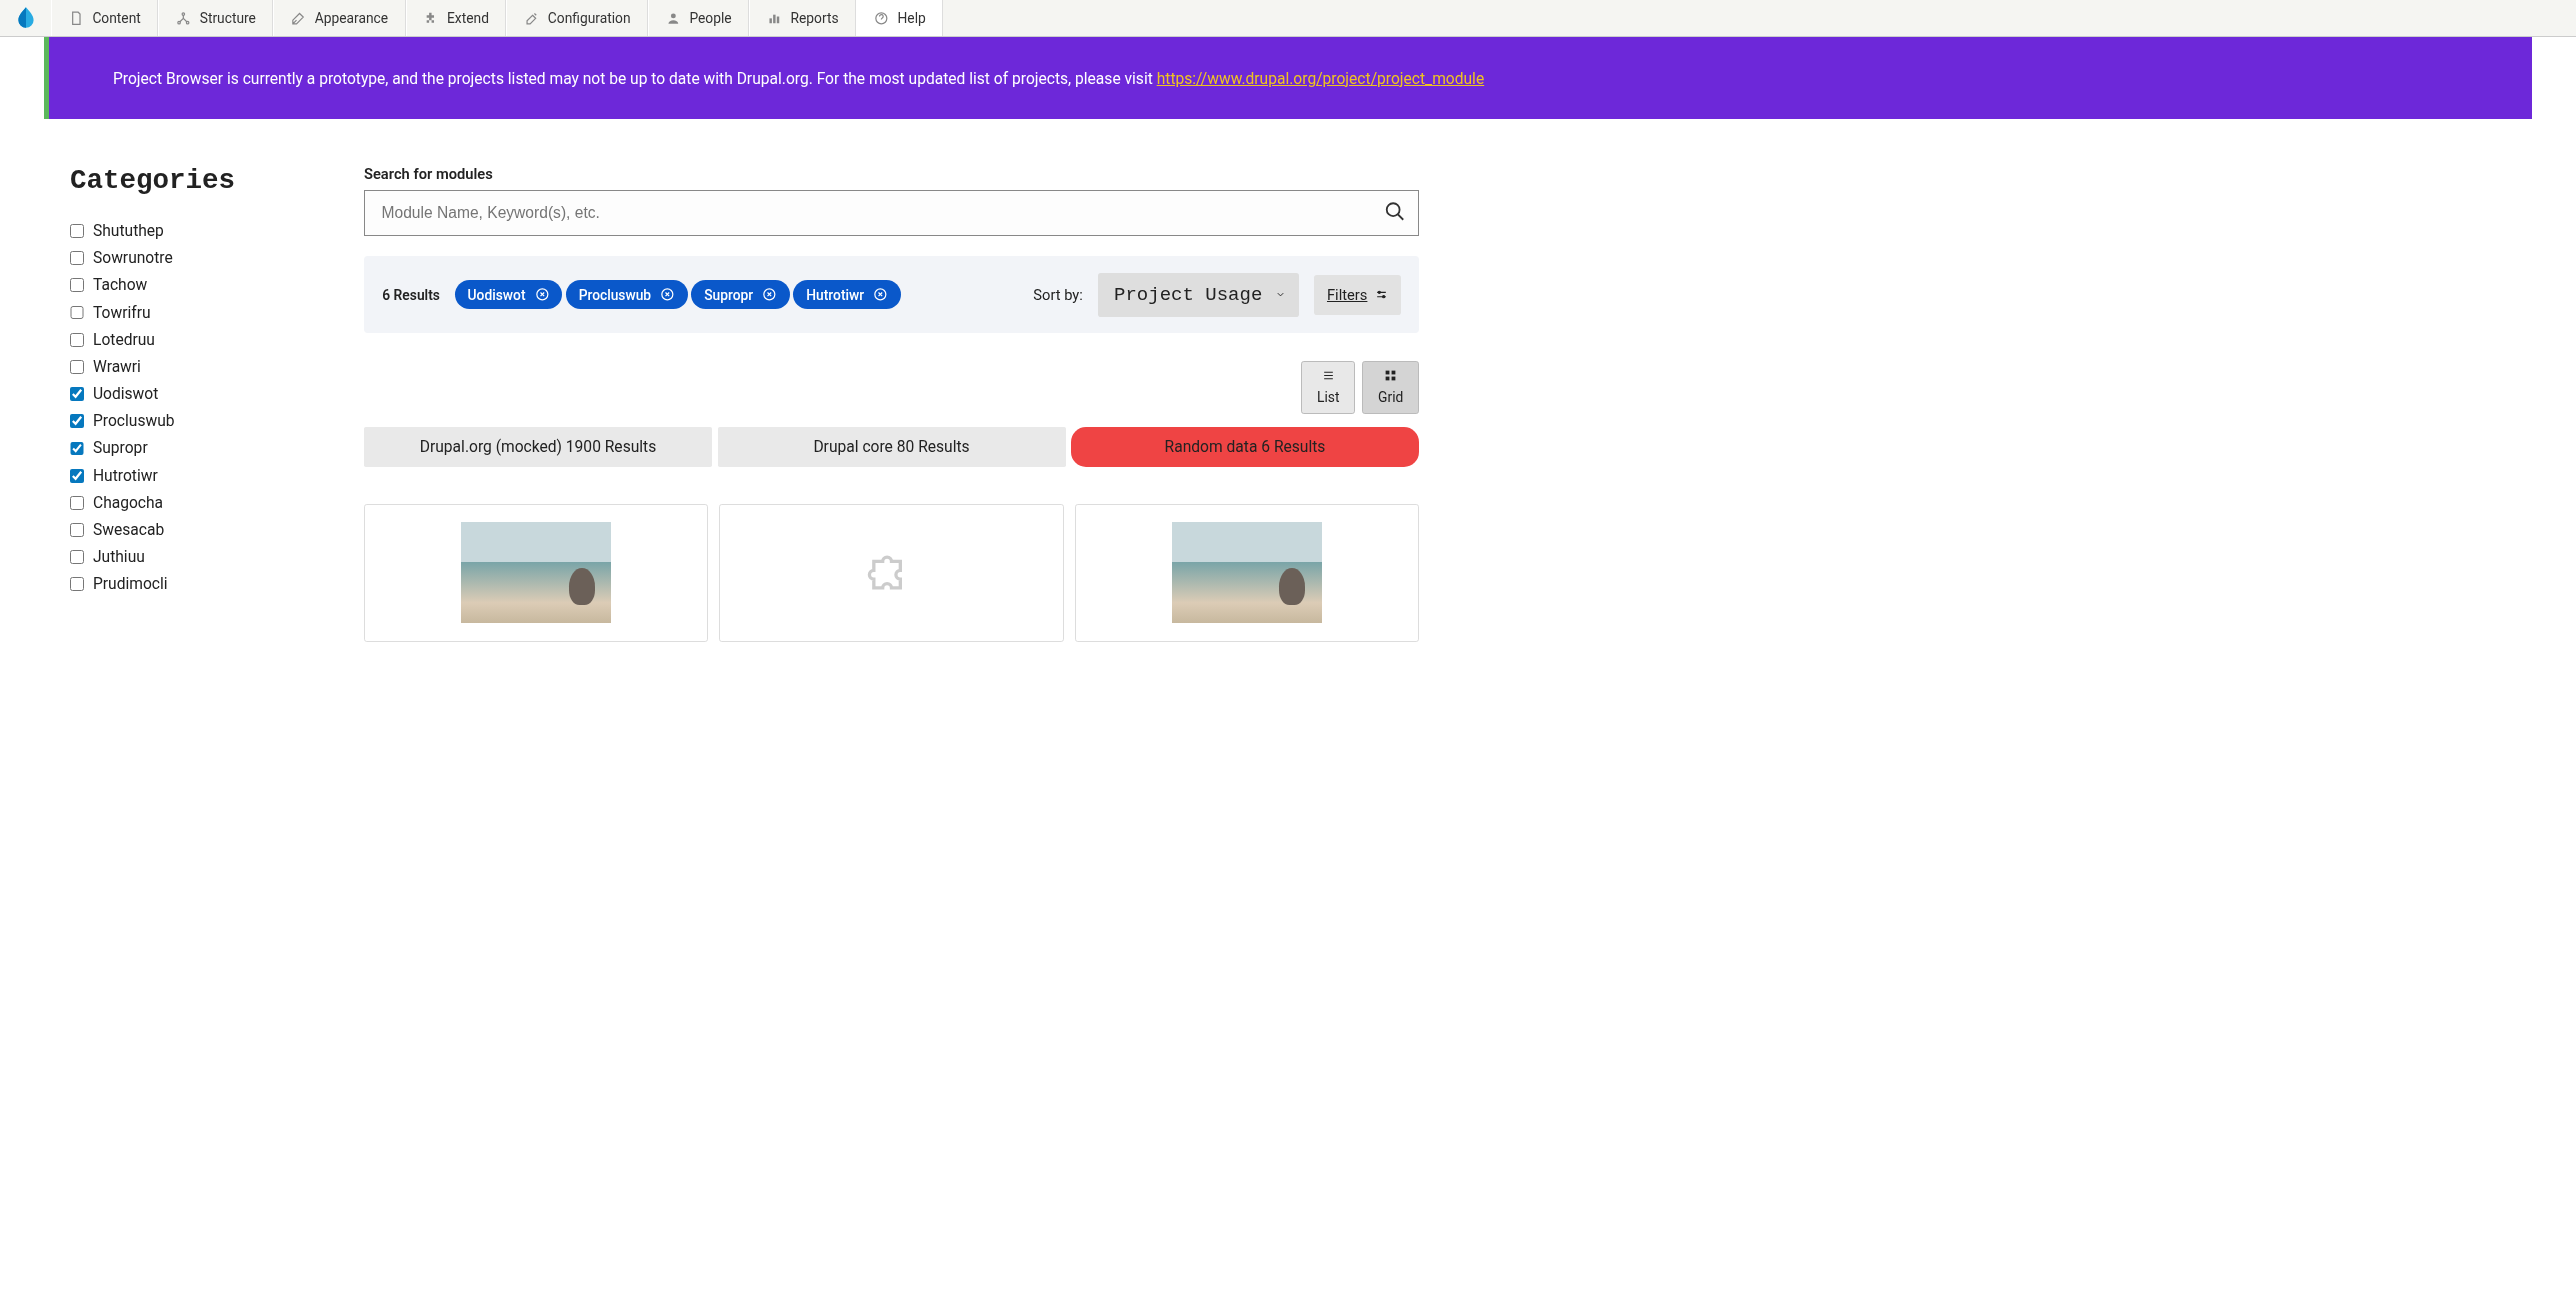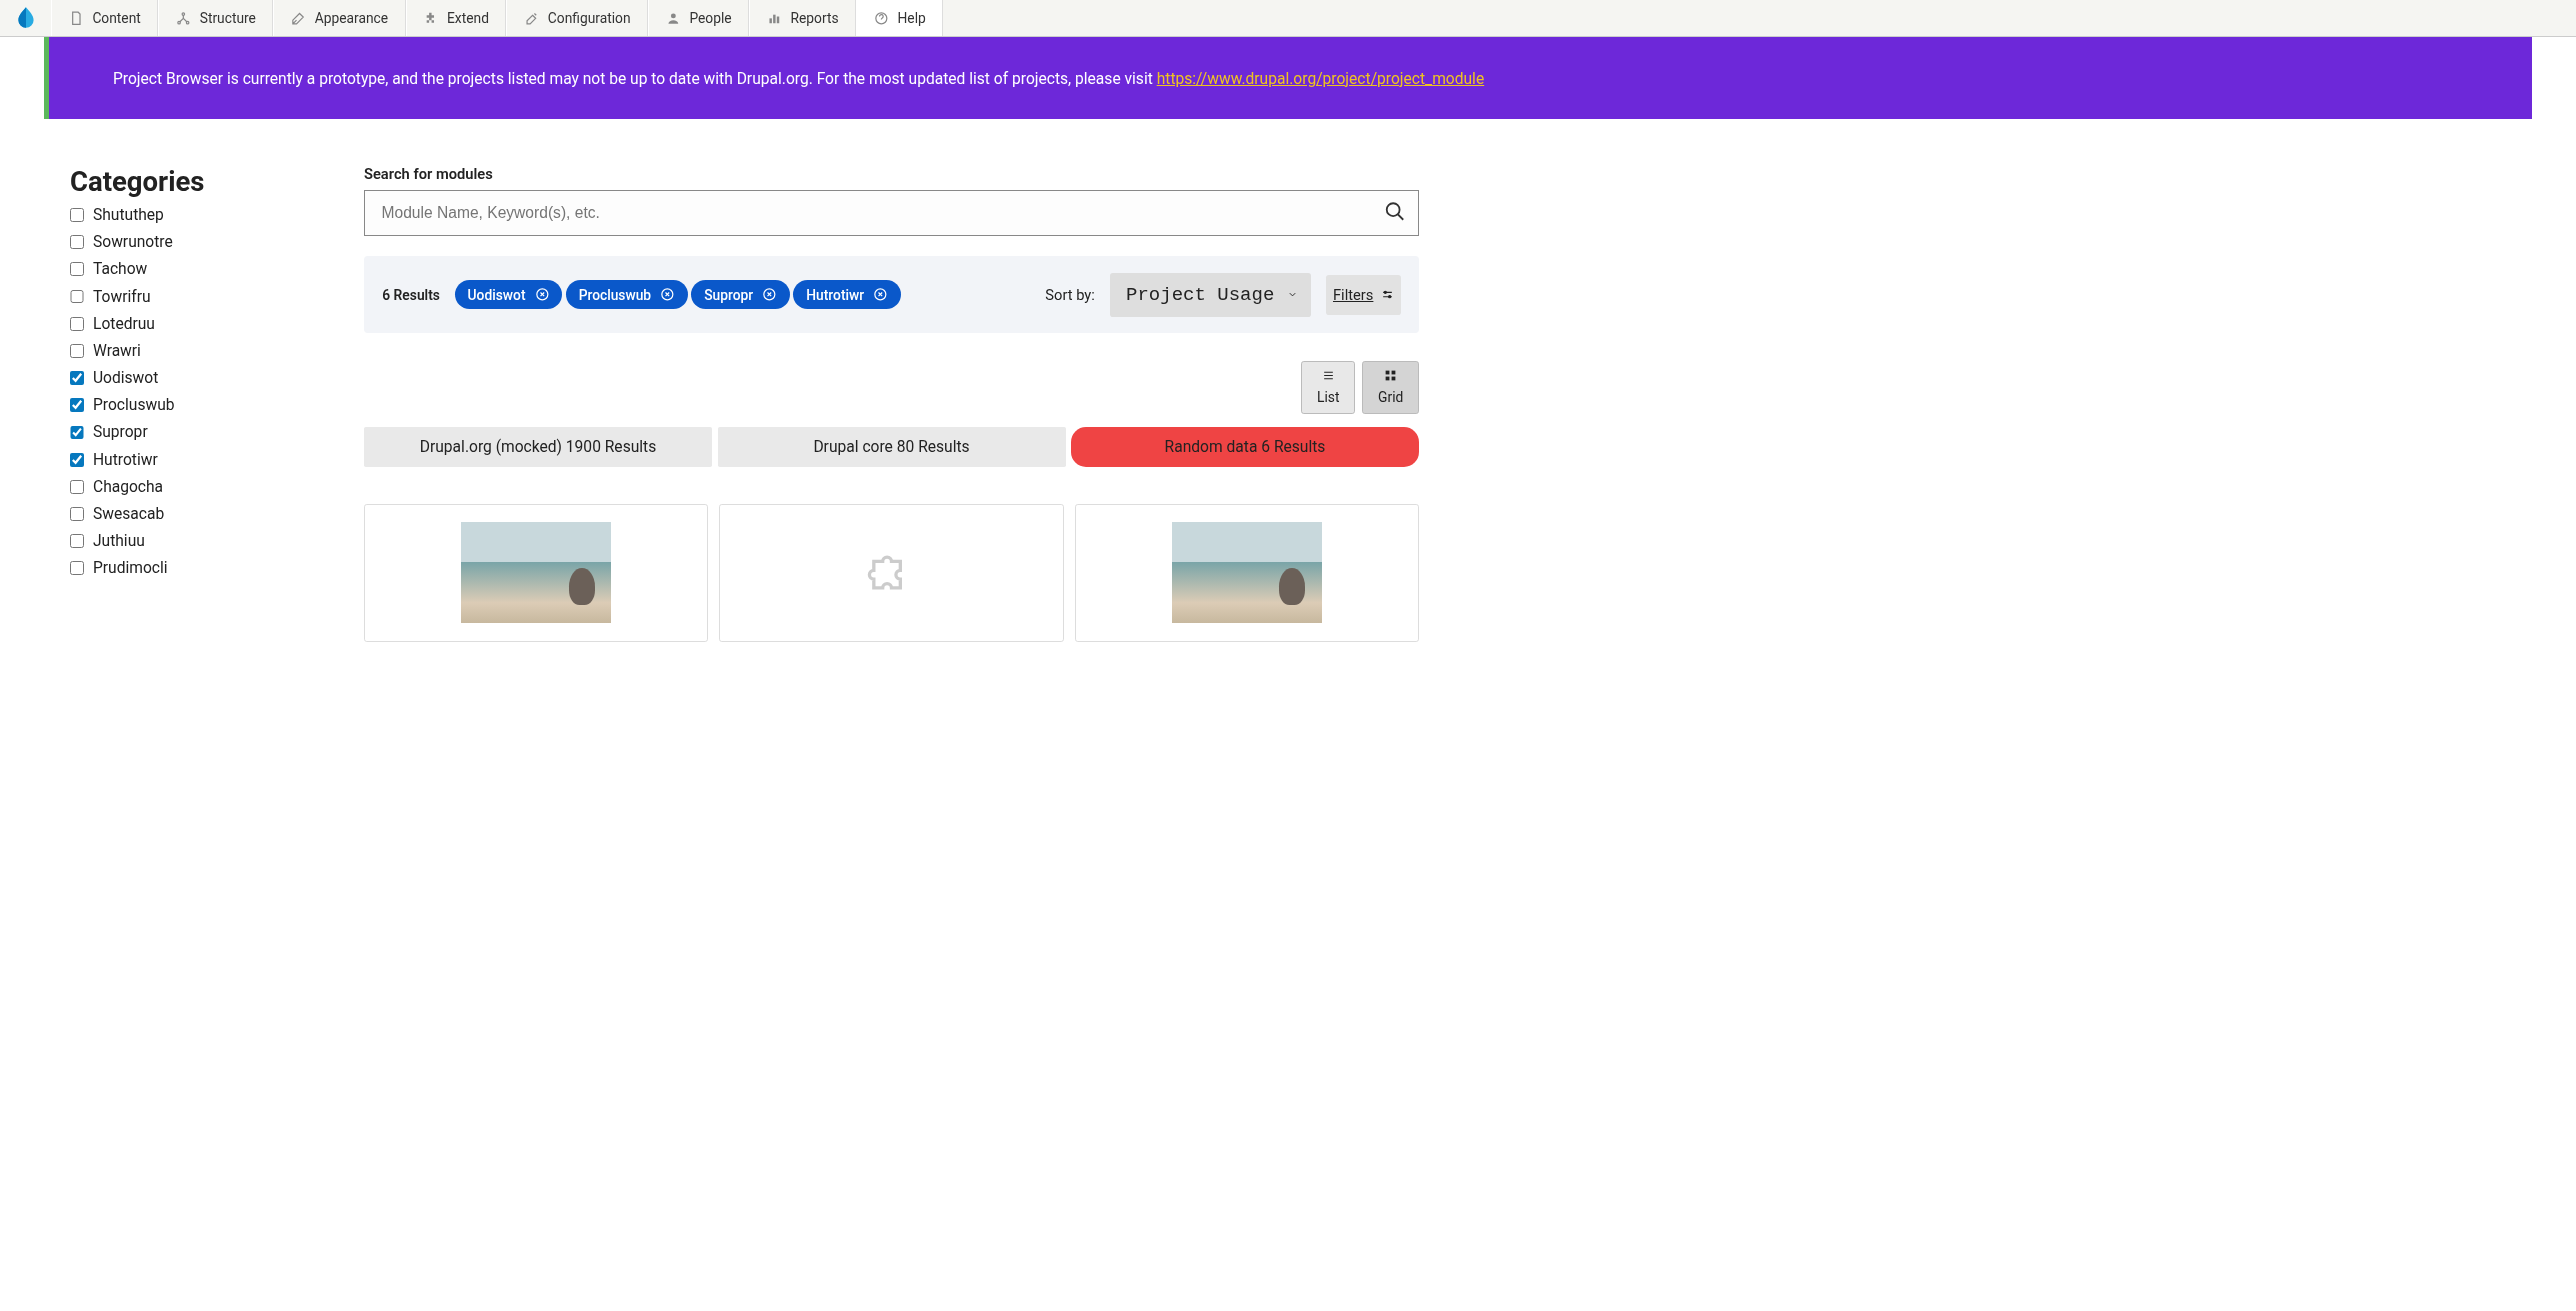--- a/index.html
+++ b/index.html
@@ -16,21 +16,21 @@
 
 
 .status-wrapper { padding: 0 44px; }
 .status-msg { background: #6d28d9; color: #fff; padding: 16.5px 64px 27.5px 64px; border-left: 5.5px solid #5cb85c; font-size: 15.6px; line-height: 1.6; }
 .status-msg a { color: #f0c420; text-decoration: underline; }
 .status-msg p { margin-top: 13px; }
 
 
 .main { display: flex; padding: 46px 27.5px 0 70px; gap: 55px; }
 .sidebar { width: 239px; flex-shrink: 0; }
-.sidebar h2 { font-size: 27.5px; font-weight: 700; margin-bottom: 8px; }
+.sidebar h2 { font-size: 27.5px; font-weight: 700; margin-bottom: 26px; font-family: Liberation Mono, monospace; }
 .cat-item { display: flex; align-items: center; margin-bottom: 9.2px; font-size: 15.6px; }
 .cat-item input[type=checkbox] { width: 13.8px; height: 13.8px; margin-right: 9.2px; accent-color: #0678be; }
 .content { flex: 1; max-width: 1055px; }
 
 
 .search-label { font-size: 14.7px; font-weight: 600; margin-bottom: 7.3px; display: block; }
 .search-wrap { position: relative; }
 .search-input { width: 100%; padding: 13px 46px 13px 16.5px; font-size: 15.6px; border: 0.9px solid #888; background: #fdfdfd; }
 .search-icon-btn { position: absolute; right: 13px; top: 50%; transform: translateY(-50%); color: #333; }
 .search-icon-btn svg { width: 22px; height: 22px; }
@@ -41,21 +41,21 @@
 .results-count { font-size: 13.8px; font-weight: 600; margin-right: 3.7px; }
 .chip { background: #0a58ca; color: #fff; border-radius: 20px; padding: 6.4px 13px; display: inline-flex; align-items: center; font-size: 13.8px; font-weight: 500; }
 .chip .chip-x { margin-left: 9.2px; display:flex; }
 .chip .chip-x svg { width: 14.7px; height: 14.7px; }
 .filter-links { width: 100%; margin-top: 14.7px; padding-left: 9.2px; display: flex; gap: 16.5px; }
 .filter-links a { color: #0d66d0; text-decoration: underline; font-size: 14.7px; }
 .filter-bar .right { margin-left: auto; display: flex; align-items: center; gap: 14.7px; }
 .sortby-label { font-size: 14.7px; }
 .select-wrap { background: #dedede; padding: 11px 37px 11px 16.5px; position: relative; border-radius: 2.8px; font-size: 19px; cursor: pointer; font-family: Liberation Mono, monospace; }
 .select-wrap .caret { position: absolute; right: 13px; top: 50%; transform: translateY(-50%); }
-.filters-btn { background: #e2e2e2; padding: 11px 7px; border-radius: 2.8px; font-size: 14.7px; text-decoration: underline; display: flex; align-items: center; gap: 7.3px; cursor: pointer; }
+.filters-btn { background: #e2e2e2; padding: 11px 13px; border-radius: 2.8px; font-size: 14.7px; text-decoration: underline; display: flex; align-items: center; gap: 7.3px; cursor: pointer; }
 
 
 .view-toggle-row { display: flex; justify-content: flex-end; margin-top: 27.5px; gap: 7.3px; }
 .view-btn { background: #e8e8e8; border: 0.9px solid #bbb; border-radius: 2.8px; padding: 7.3px 14.7px; display: flex; align-items: center; gap: 7.3px; cursor: pointer; font-size: 13.8px; flex-direction: column; }
 .view-btn.active { background: #d4d4d4; }
 .view-btn svg { width:13px; height:13px; }
 
 
 .source-tabs { display: flex; margin-top: 13px; gap: 5.5px; }
 .source-tab { flex: 1; background: #ddd; text-align: center; padding: 11px 0; font-size: 15.6px; cursor: pointer; border-radius: 1.8px; }

